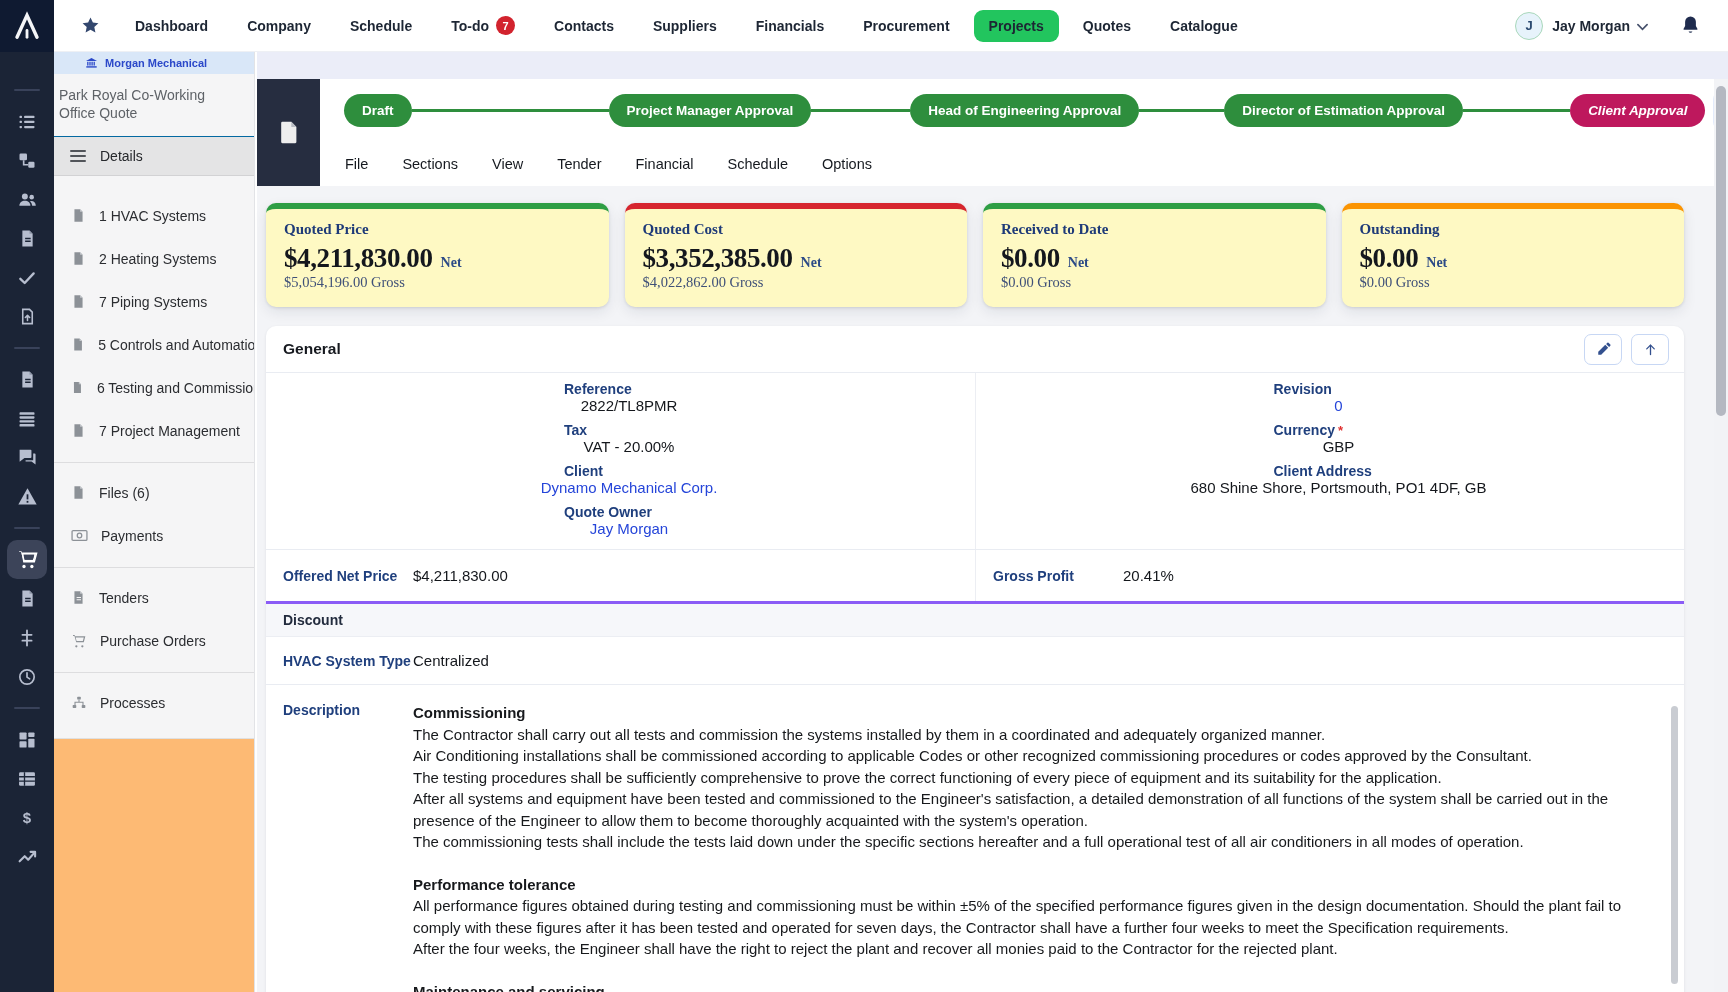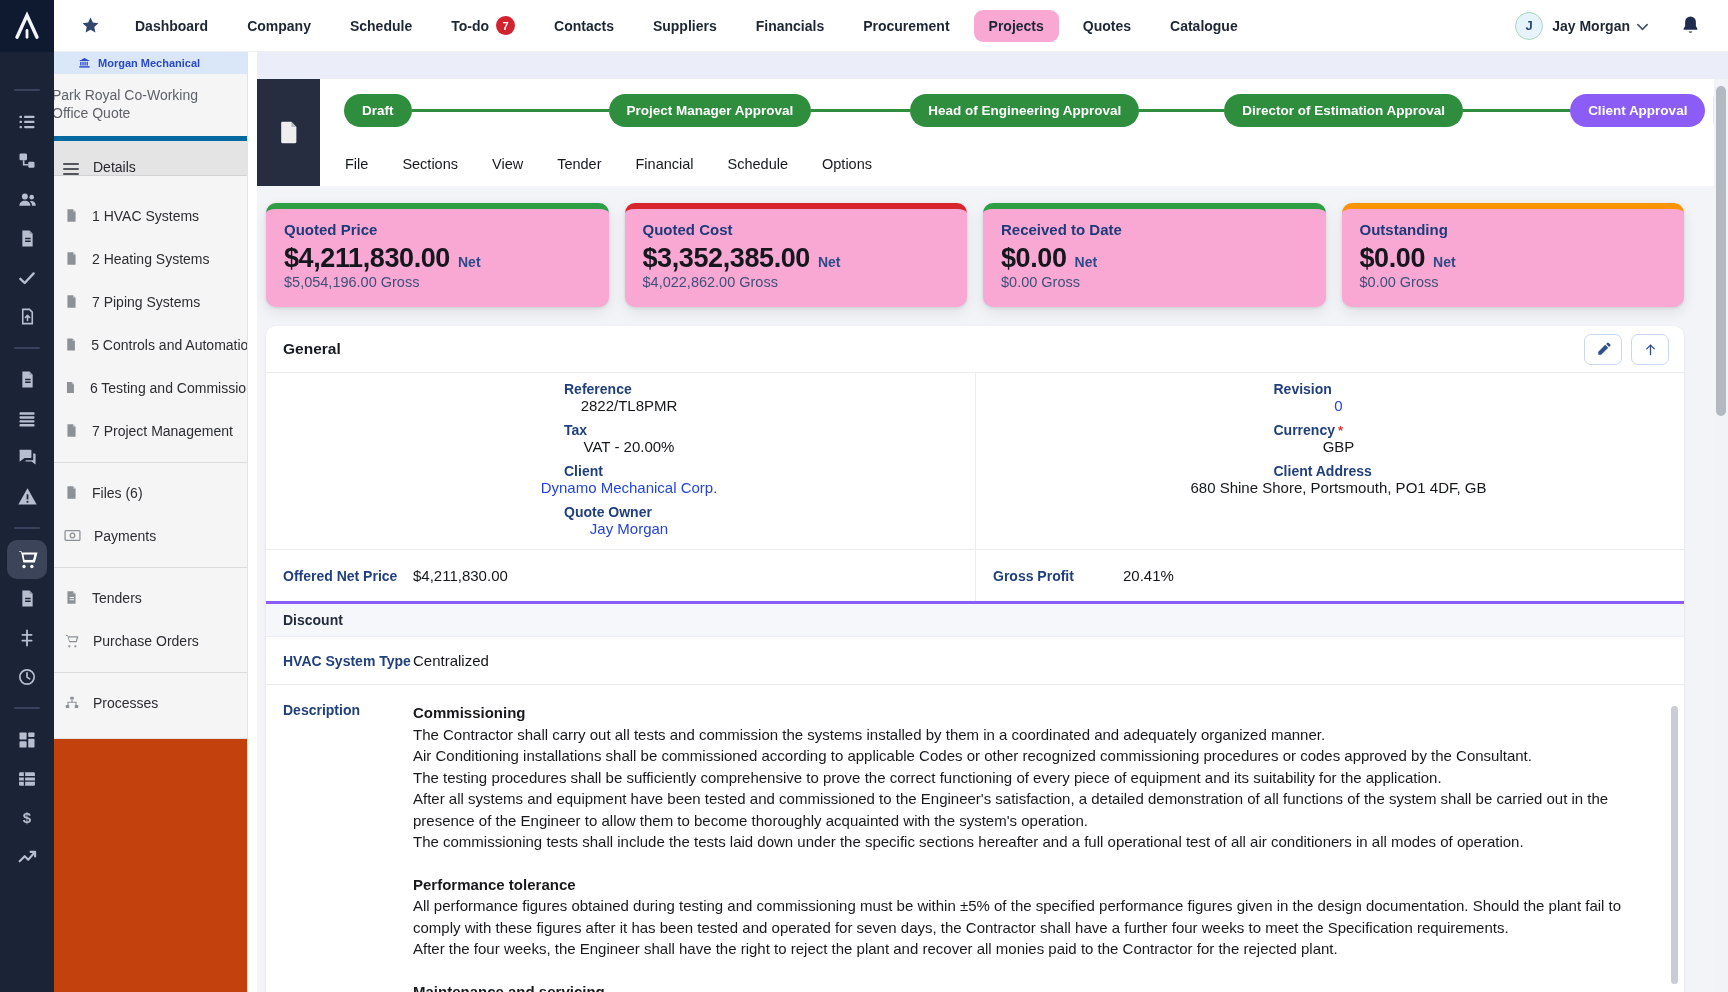--- a/index.html
+++ b/index.html
@@ -6,63 +6,63 @@
   html,body { width:1728px; height:992px; overflow:hidden; }
   body { font-family:"Liberation Sans", sans-serif; background:#fff; position:relative; color:#15181e; }
   svg { display:block; }
 
   
   .navbar { position:absolute; top:0; left:0; right:0; height:52px; background:#fff; display:flex; align-items:center; z-index:40; border-bottom:1px solid #eef0f4; }
   .logo-box { width:54px; height:52px; background:#0f1a31; display:flex; align-items:center; justify-content:center; flex-shrink:0; cursor:pointer; }
   .nav-star { margin:0 20px 0 27px; display:flex; cursor:pointer; }
   .nav-list { display:flex; align-items:center; gap:9px; }
   .nav-item { padding:8px 15px; font-size:14px; font-weight:600; color:#1d2634; border-radius:9px; cursor:pointer; white-space:nowrap; display:flex; align-items:center; }
-  .nav-item.active { background:#f9a8d4; }
+  .nav-item.active { background:#22c55e; }
   .todo-badge { margin-left:7px; min-width:19px; height:19px; padding:0 5px; border-radius:10px; background:#d2232e; color:#fff; font-size:11px; font-weight:700; display:inline-flex; align-items:center; justify-content:center; }
   .nav-right { margin-left:auto; display:flex; align-items:center; gap:9px; padding-right:28px; }
   .avatar { width:28px; height:28px; border-radius:50%; background:#e7f3fb; border:1.5px solid #a9d8bb; color:#2b4a70; font-size:13px; font-weight:700; display:flex; align-items:center; justify-content:center; }
   .user-name { font-size:14px; font-weight:700; color:#1d2634; }
   .chev { margin-left:-2px; padding-top:2px; }
   .bell-wrap { margin-left:24px; cursor:pointer; }
 
   
   .rail { position:absolute; top:52px; left:0; bottom:0; width:54px; background:#1b2436; display:flex; flex-direction:column; align-items:center; padding-top:26px; z-index:30; }
   .ric { width:40px; height:39px; display:flex; align-items:center; justify-content:center; border-radius:10px; cursor:pointer; flex-shrink:0; }
   .ric.active { background:#3c4459; }
   .rdiv { width:26px; height:2px; background:#39425a; border-radius:2px; margin:11px 0; flex-shrink:0; }
 
   
-  .sidebar { position:absolute; top:52px; left:38px; bottom:0; width:210px; background:#c2410c; border-right:1px solid #e2e3e6; z-index:20; }
+  .sidebar { position:absolute; top:52px; left:45px; bottom:0; width:210px; background:#fdba74; border-right:1px solid #e2e3e6; z-index:20; }
   .crumb { height:22px; background:#d9e7f8; display:flex; align-items:center; gap:7px; padding-left:40px; cursor:pointer; }
   .crumb-label { font-size:11px; font-weight:600; color:#2b48c9; }
   .side-gray { background:#f5f5f6; border-bottom:1px solid #e0e0e0; padding-bottom:14px; }
   .quote-title { padding:12px 14px 8px 14px; font-size:14px; line-height:18px; color:#5e6267; }
-  .details-row { margin-top:6px; height:40px; background:#e4e4e5; border-top:5px solid #0369a1; border-bottom:1px solid #d2d2d4; display:flex; align-items:flex-end; gap:14px; padding-left:25px; font-size:14px; color:#26282c; cursor:pointer; }
+  .details-row { margin-top:6px; height:40px; background:#e4e4e5; border-top:1px solid #0369a1; border-bottom:1px solid #d2d2d4; display:flex; align-items:center; gap:14px; padding-left:25px; font-size:14px; color:#26282c; cursor:pointer; }
   .side-item { height:43px; display:flex; align-items:center; gap:13px; padding-left:26px; font-size:14px; color:#2b2d31; cursor:pointer; }
   .side-item .lbl { white-space:nowrap; overflow:hidden; }
   .sgroup { margin-top:18px; }
   .sgroup.bordered { border-top:1px solid #dddddf; margin-top:10px; padding-top:8px; }
 
   
   .top-band { position:absolute; left:257px; right:0; top:52px; height:27px; background:#ebedf8; }
   .main-bg { position:absolute; left:257px; right:0; top:186px; bottom:0; background:#f3f4f7; }
   .stepper-panel { position:absolute; left:257px; right:0; top:79px; height:107px; background:#fff; }
   .doc-tab { position:absolute; left:257px; top:79px; width:63px; height:107px; background:#262d40; display:flex; align-items:center; justify-content:center; z-index:5; cursor:pointer; }
   .stepper { display:flex; align-items:center; height:62px; padding-left:87px; }
   .pill { height:33px; border-radius:17px; background:#2e8e3d; color:#fff; font-size:13.5px; font-weight:700; display:flex; align-items:center; padding:0 18px; white-space:nowrap; cursor:pointer; }
-  .pill.current { background:#8b5cf6; }
+  .pill.current { background:#be185d;font-style:italic; }
   .conn { height:3px; background:#2e8e3d; flex-shrink:0; }
   .c1{width:197px;} .c2{width:99px;} .c3{width:85px;} .c4{width:107px;}
   .approve-btn { margin-left:11px; height:31px; border-radius:4px; background:#3da24b; border:1px solid #93c99e; box-shadow:0 0 0 3px #e3ebfb; color:#fff; font-size:13px; font-weight:700; padding:0 12px; font-family:inherit; cursor:pointer; white-space:nowrap; }
   .menubar { display:flex; align-items:center; gap:34px; height:45px; padding-left:88px; }
   .menu-item { font-size:14.5px; color:#15191f; cursor:pointer; }
 
   
   .cards { position:absolute; left:266px; right:44px; top:203px; display:flex; gap:16px; z-index:6; }
-  .stat-card { flex:1; height:104px; background:#f9a8d4; border-radius:10px; border-top:6px solid #2e9e44; box-shadow:0 1px 3px rgba(25,35,60,.12), 0 5px 14px rgba(25,35,60,.09); padding:12px 18px; }
+  .stat-card { flex:1; height:104px; background:#fef9c3; border-radius:10px; border-top:6px solid #2e9e44; box-shadow:0 1px 3px rgba(25,35,60,.12), 0 5px 14px rgba(25,35,60,.09); padding:12px 18px;font-family:Liberation Serif, serif; }
   .stat-title { font-size:15px; font-weight:700; color:#1e3a78; }
   .stat-net { margin-top:5px; display:flex; align-items:baseline; }
   .stat-big { font-size:27px; font-weight:800; color:#14171d; letter-spacing:-.4px; }
   .stat-netlbl { font-size:14px; font-weight:600; color:#2c4a86; margin-left:8px; }
   .stat-gross { font-size:14.5px; font-weight:500; color:#3f5078; }
 
   
   .general-card { position:absolute; left:266px; right:44px; top:326px; height:720px; background:#fff; border-radius:10px; box-shadow:0 1px 3px rgba(25,35,60,.10); z-index:5; }
   .g-head { display:flex; align-items:center; height:47px; padding:0 15px 0 17px; border-bottom:1px solid #e9ecf2; }
   .g-title { font-size:15.5px; font-weight:700; color:#16191f; }

